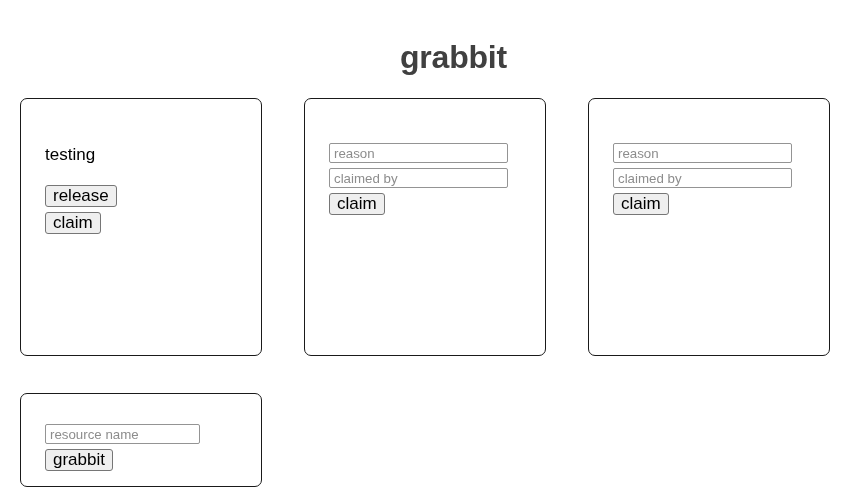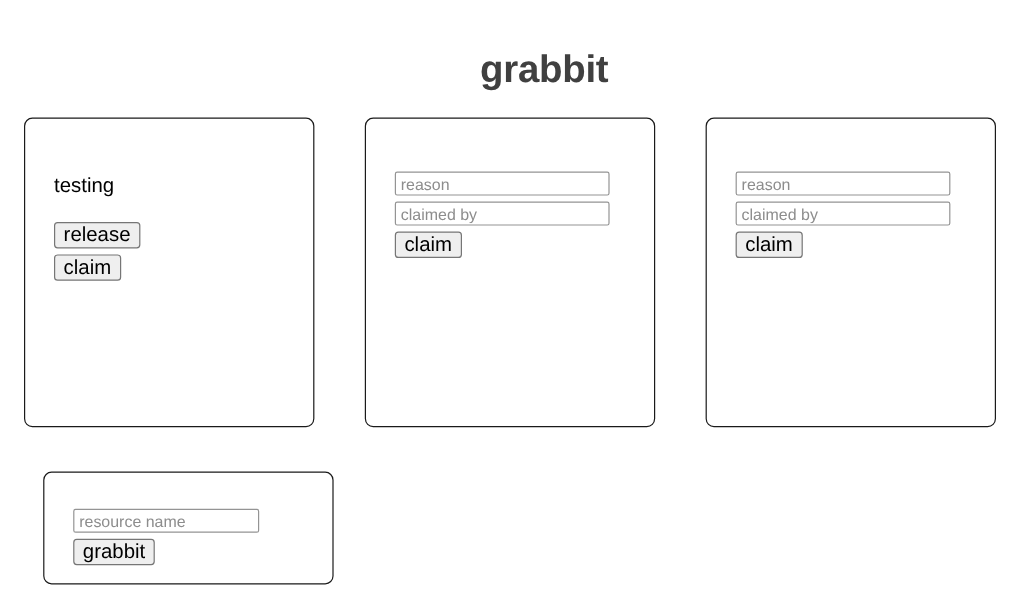--- a/index.html
+++ b/index.html
@@ -104,21 +104,21 @@
     cursor: default;
   }
 
   .btn-stack {
     margin-top: 20px;
   }
 
   .create-card {
     position: absolute;
     top: 393px;
-    left: 36px;
+    left: 20px;
     box-sizing: border-box;
     width: 242px;
     height: 94px;
     border: 1px solid #1a1a1a;
     border-radius: 7px;
     background: #ffffff;
     padding: 24px;
   }
   .create-card .inner {
     margin-top: 6px;

